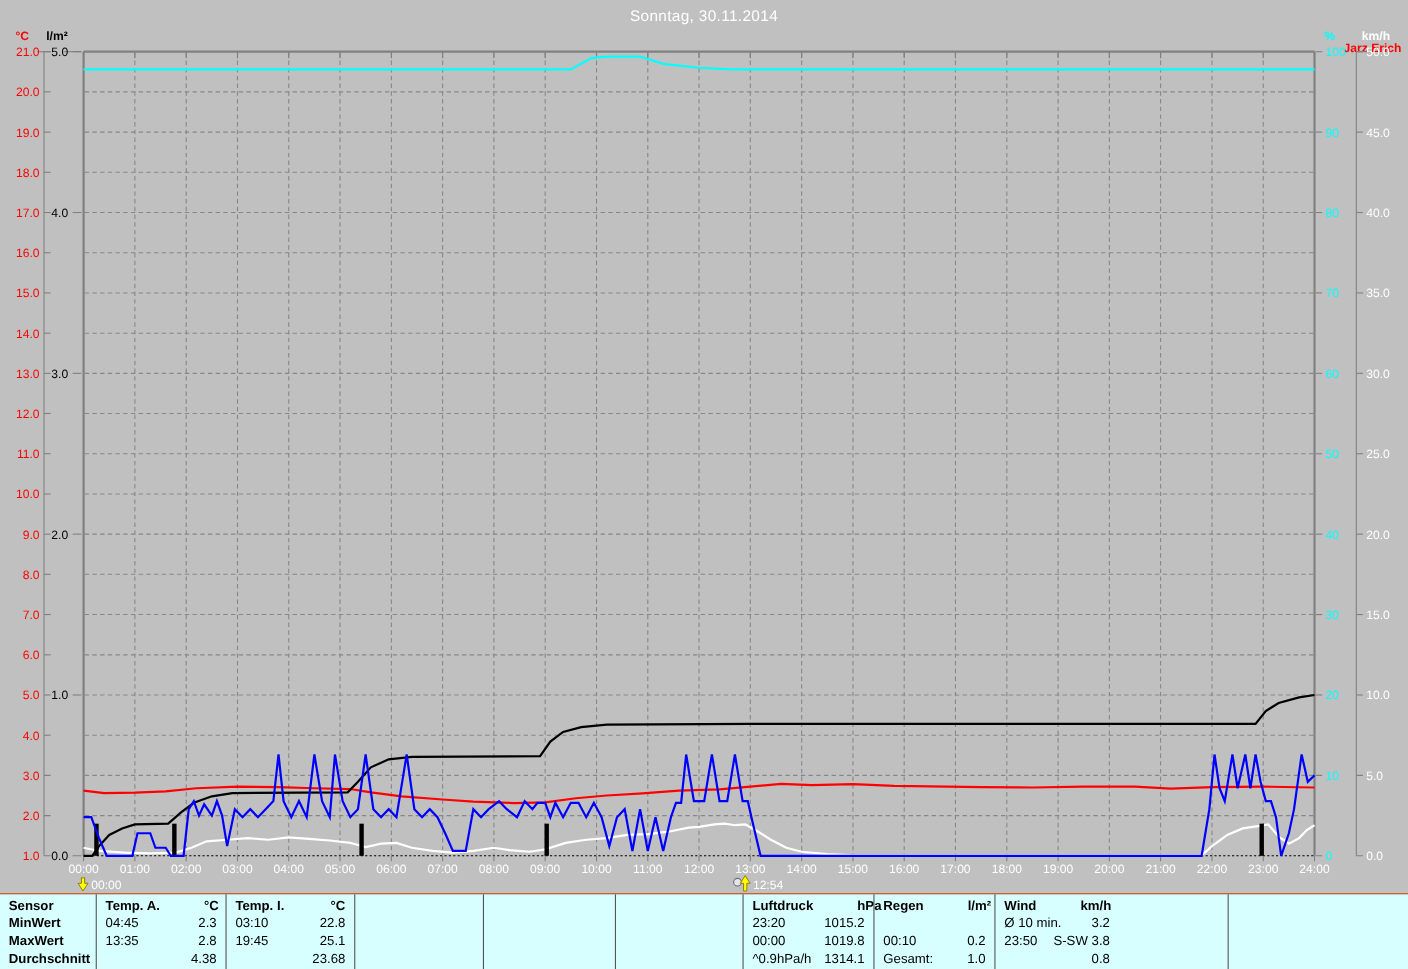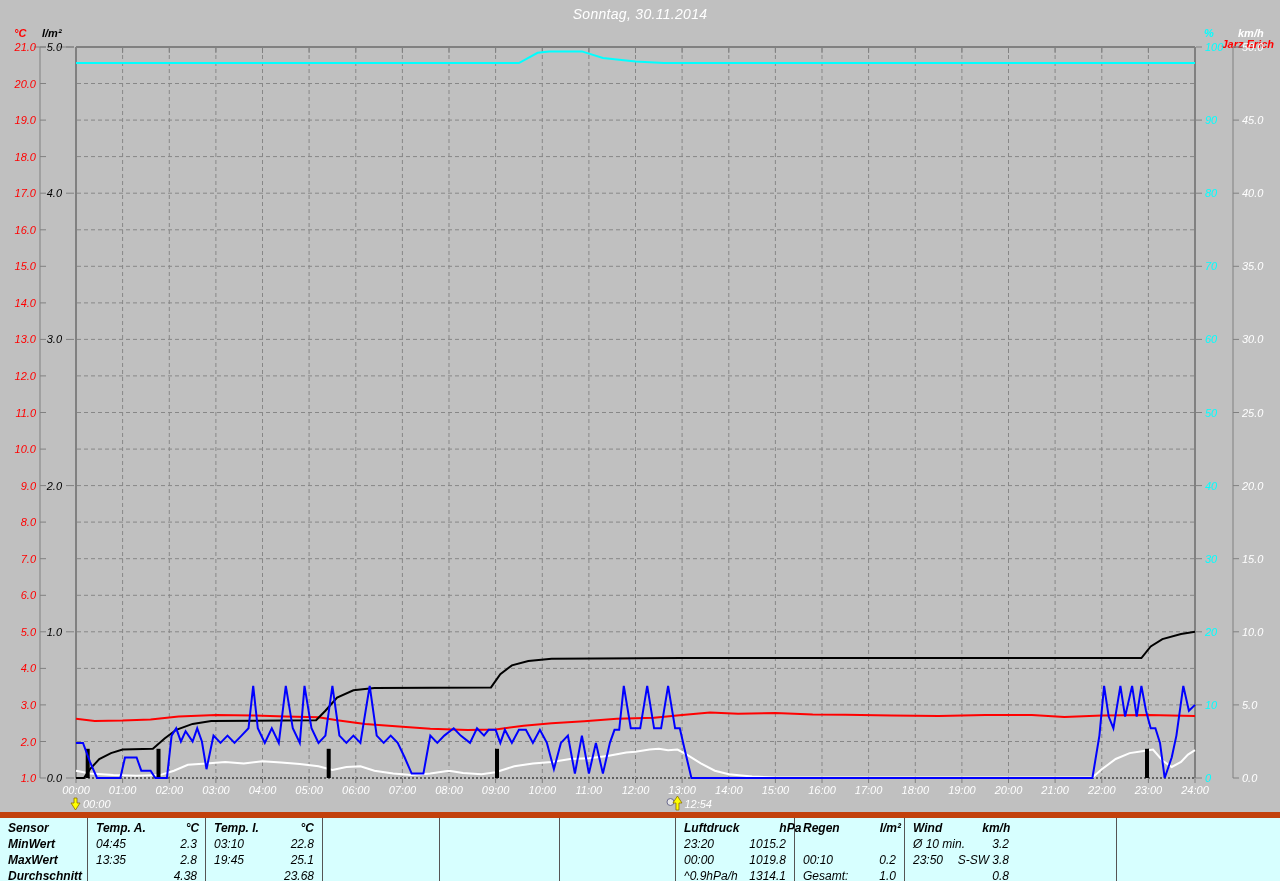--- a/index.html
+++ b/index.html
@@ -1,33 +1,33 @@
 <!DOCTYPE html>
 <html><head>
 <meta charset="utf-8">
 <style>
   html,body{margin:0;padding:0;}
   body{width:1280px;height:881px;overflow:hidden;background:#c0c0c0;
        font-family:"Liberation Sans",sans-serif;}
-  .screen{position:relative;width:1280px;height:881px;background:#c0c0c0;font-style:italic;}
+  .screen{position:relative;width:1280px;height:881px;background:#c0c0c0;}
   #title{position:absolute;top:6px;left:0;width:100%;text-align:center;
          color:#ffffff;font-size:14px;letter-spacing:.3px;}
   #user{position:absolute;top:6px;right:6px;color:#ff0000;font-size:11px;font-weight:bold;margin-top:32px;}
   .unit{position:absolute;top:27px;font-size:11px;font-weight:bold;}
   #u-c{left:14px;color:#ff0000;}
   #u-lm{left:42px;color:#000000;}
   #u-pc{left:1204px;color:#00ffff;}
   #u-kmh{left:1238px;color:#ffffff;}
   #legend{position:absolute;left:0;top:30px;width:1280px;height:14px;}
   .lg-item{position:absolute;display:flex;align-items:center;gap:5px;font-size:11px;height:14px;}
   .lg-chip{width:11px;height:11px;border:1px solid #ffffff;box-sizing:border-box;}
   #plot-svg{position:absolute;left:0;top:0;}
   svg text{font-family:"Liberation Sans",sans-serif;font-size:11px;}
   .table{position:absolute;left:0;top:812px;width:1280px;height:69px;background:#d7ffff;
-         border-top:6px solid #c2410c;display:flex;font-size:12px;color:#000;box-sizing:border-box;}
+         border-top:1px solid #c2410c;display:flex;font-size:12px;color:#000;box-sizing:border-box;}
   .tcol{box-sizing:border-box;height:100%;padding-top:2px;flex:0 0 auto;}
   .tcol.sep{border-right:1px solid #555555;}
   .trow{height:16px;line-height:16px;display:flex;justify-content:space-between;
         padding:0 8px;white-space:nowrap;}
   .trow.th{font-weight:bold;gap:40px;}
   .rowhead{height:16px;line-height:16px;font-weight:bold;padding-left:8px;white-space:nowrap;}
 </style>
 </head>
 <body>
 

